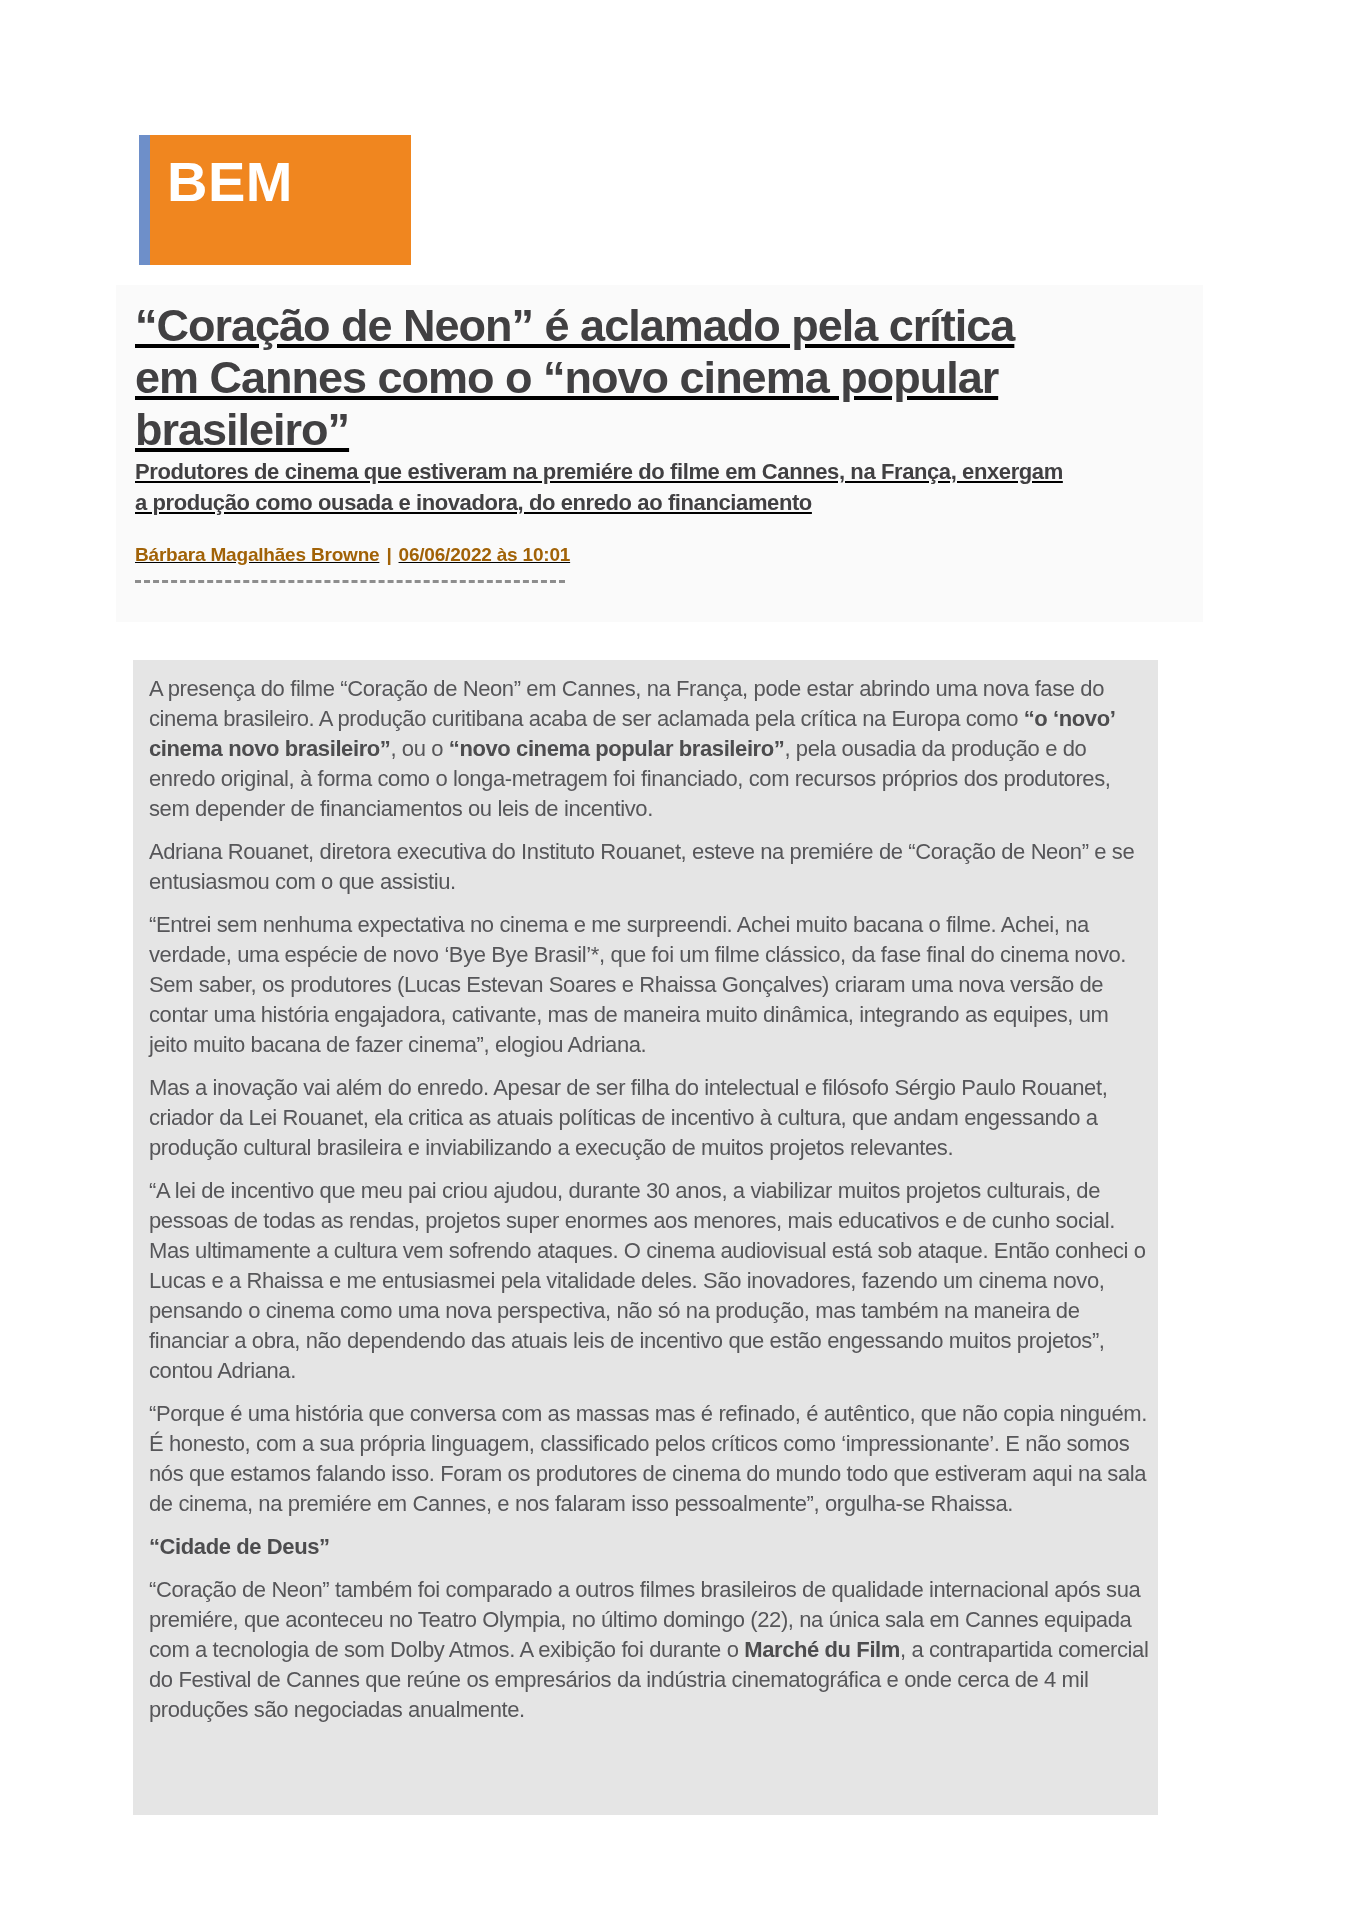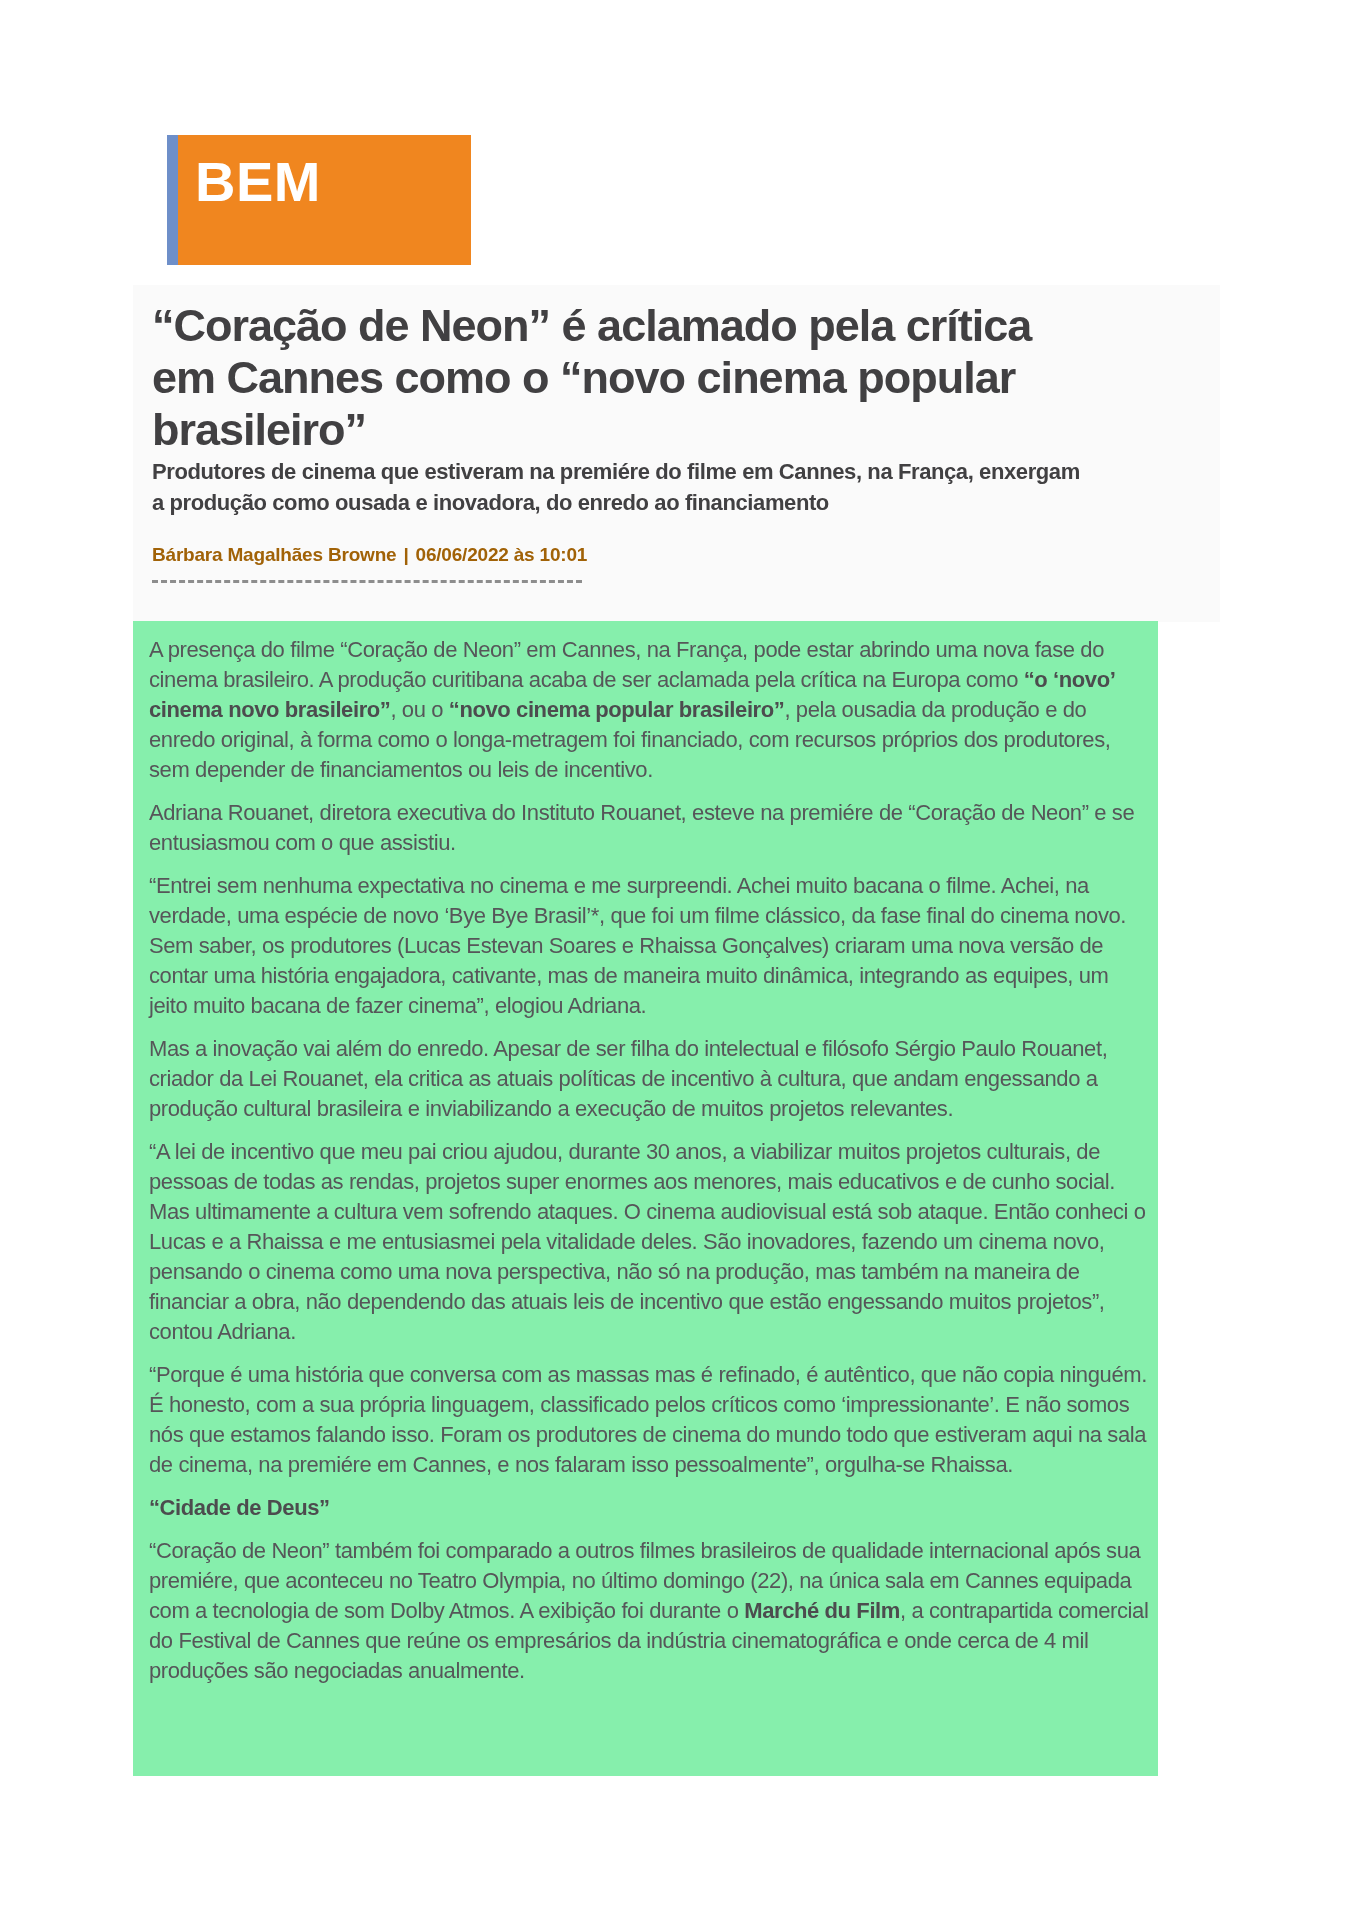--- a/index.html
+++ b/index.html
@@ -10,24 +10,23 @@
     font-family: "Liberation Sans", sans-serif;
     position: relative;
     overflow: hidden;
   }
 
   
   .logo {
     position: absolute;
     left: 139px;
     top: 135px;
-    width: 304px;
+    width: 272px;
     height: 130px;
     display: flex;
-    margin-left: 28px;
   }
   .logo-blue-strip {
     width: 11px;
     height: 100%;
     background: #6E8FC9;
     flex: 0 0 auto;
   }
   .logo-orange-box {
     flex: 1 1 auto;
     background: #F0861F;
@@ -36,27 +35,28 @@
     font-size: 56px;
     line-height: 48px;
     letter-spacing: 0.5px;
     padding: 23px 0 0 17px;
     box-sizing: border-box;
   }
 
   
   .headline-panel {
     position: absolute;
-    left: 133px;
+    left: 116px;
     top: 285px;
     width: 1087px;
     height: 337px;
     background: #fafafa;
     box-sizing: border-box;
     padding: 15px 20px 0 19px;
+    text-decoration: underline;
   }
   .headline-panel h1 {
     margin: 0;
     max-width: 940px;
     font-size: 45px;
     line-height: 52px;
     font-weight: bold;
     letter-spacing: -1px;
     color: #414042;
   }
@@ -81,24 +81,24 @@
     margin-top: 14px;
     width: 430px;
     border-top: 3px dashed #8D8D8D;
     height: 0;
   }
 
   
   .body-panel {
     position: absolute;
     left: 133px;
-    top: 621px;
+    top: 660px;
     width: 1025px;
     height: 1155px;
-    background: #86efac;
+    background: #e5e5e5;
     box-sizing: border-box;
     padding: 14px 0 0 16px;
   }
   .body-panel p {
     margin: 0 0 13px 0;
     width: 1002px;
     font-size: 22px;
     line-height: 30px;
     letter-spacing: -0.4px;
     color: #565659;

